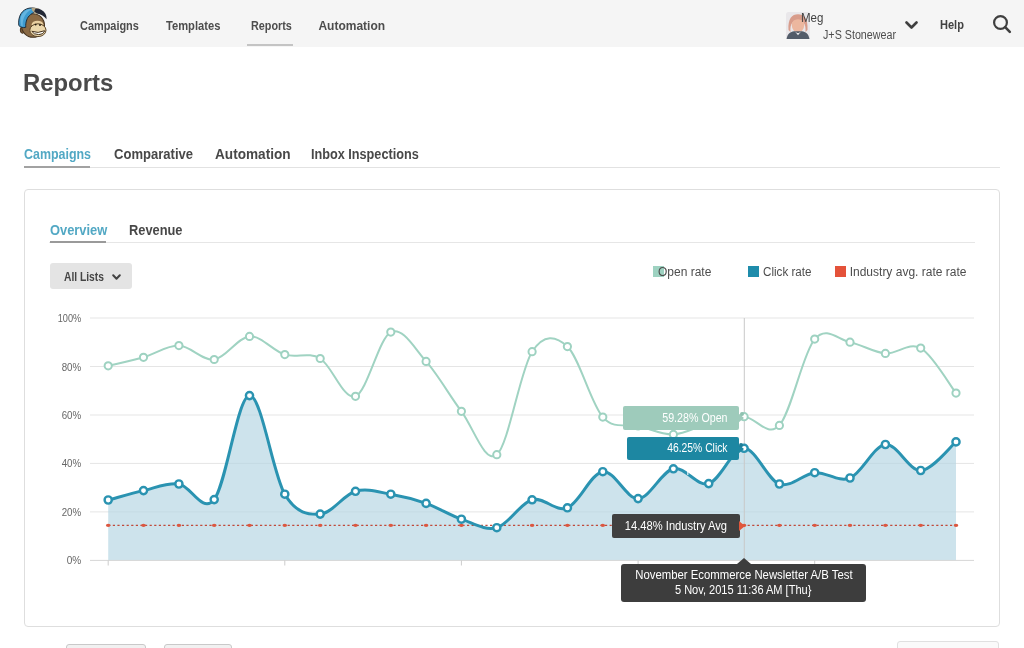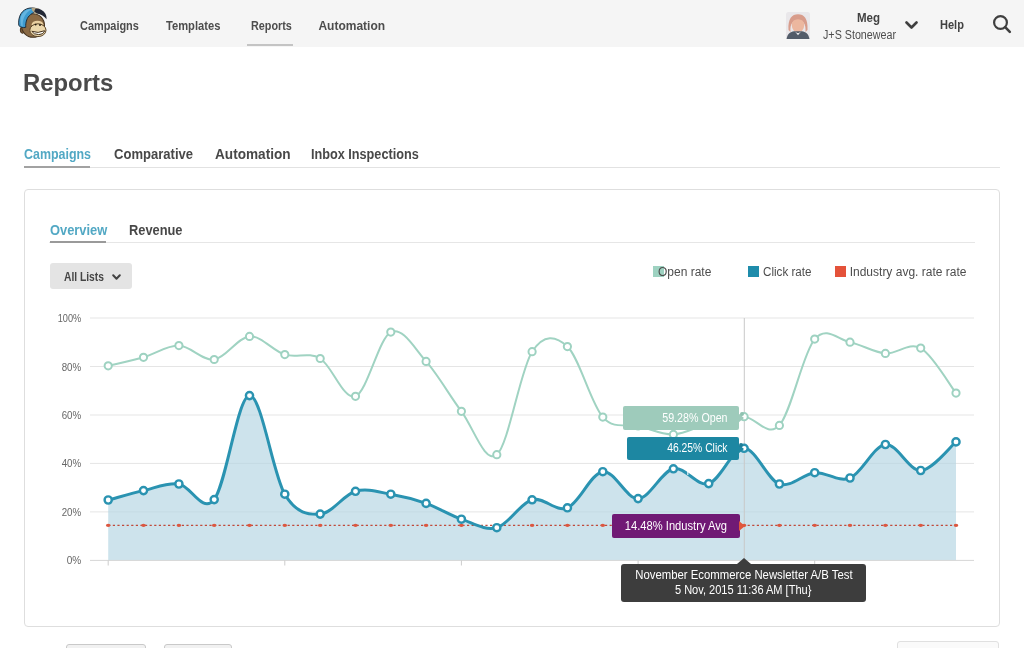--- a/index.html
+++ b/index.html
@@ -15,21 +15,21 @@
 .sw { position:absolute; top:266.1px; width:11px; height:11px; }
 .tip { position:absolute; color:#fff; font-size:12px; text-align:center; border-radius:2px; }
 .tip > span { display:inline-block; }
 .tip:after { content:""; position:absolute; right:-5px; top:50%; margin-top:-5px; border-left:6px solid transparent; border-top:5px solid transparent; border-bottom:5px solid transparent; }
 #tip-open { left:623.4px; top:405.7px; width:115.8px; height:24.3px; line-height:24.3px; background:#9ecbbb;padding-left:28px; }
 #tip-open:after { border-left-color:#9ecbbb; }
 #tip-open > span { transform:scaleX(0.89); }
 #tip-click { left:627.2px; top:437.2px; width:111.8px; height:23.1px; line-height:23.1px; background:#1d87a2;padding-left:29px; }
 #tip-click:after { border-left-color:#1d87a2; }
 #tip-click > span { transform:scaleX(0.86); }
-#tip-ind { left:612.3px; top:514.2px; width:128px; height:24.1px; line-height:24.1px; background:#701a75; }
+#tip-ind { left:612.3px; top:514.2px; width:128px; height:24.1px; line-height:24.1px; background:#404040; }
 #tip-ind:after { border-left-color:#e0573c; }
 #tip-ind > span { transform:scaleX(0.93); }
 #tip-dark { position:absolute; left:620.8px; top:563.5px; width:245.5px; height:38.5px; background:#3d3d3d; border-radius:3px; color:#fff; font-size:12px; text-align:center; padding-top:4.5px; line-height:15px; }
 #tip-dark > span { display:inline-block; transform:scaleX(0.945); }
 #tip-dark > span + br + span { transform:scaleX(0.92); }
 #tip-dark:before { content:""; position:absolute; left:116.5px; top:-6px; border-left:7px solid transparent; border-right:7px solid transparent; border-bottom:6px solid #3d3d3d; }
 .bigdot { position:absolute; background:#fff; border-radius:50%; }
 .bbtn { position:absolute; top:644px; height:10px; background:#f1f1f1; border:1px solid #c9c9c9; border-radius:3px; }
 </style></head>
 <body>
@@ -175,21 +175,21 @@
     <circle cx="814.7" cy="472.7" r="3.6" fill="#fff" stroke="#2a93b1" stroke-width="2.4"></circle>
     <circle cx="850.0" cy="478.0" r="3.6" fill="#fff" stroke="#2a93b1" stroke-width="2.4"></circle>
     <circle cx="885.4" cy="444.5" r="3.6" fill="#fff" stroke="#2a93b1" stroke-width="2.4"></circle>
     <circle cx="920.7" cy="470.5" r="3.6" fill="#fff" stroke="#2a93b1" stroke-width="2.4"></circle>
     <circle cx="956.0" cy="441.9" r="3.6" fill="#fff" stroke="#2a93b1" stroke-width="2.4"></circle>
 </svg>
 <div id="t1" style="position:absolute;left:79.6px;top:19.6px;font-size:12px;font-weight:bold;color:#4d4d4d;line-height:1;white-space:nowrap;transform:scaleX(0.91);transform-origin:left top">Campaigns</div>
 <div id="t2" style="position:absolute;left:166.1px;top:19.6px;font-size:12px;font-weight:bold;color:#4d4d4d;line-height:1;white-space:nowrap;transform:scaleX(0.93);transform-origin:left top">Templates</div>
 <div id="t3" style="position:absolute;left:250.6px;top:19.6px;font-size:12px;font-weight:bold;color:#4d4d4d;line-height:1;white-space:nowrap;transform:scaleX(0.9);transform-origin:left top">Reports</div>
 <div id="t4" style="position:absolute;left:318.4px;top:19.6px;font-size:12px;font-weight:bold;color:#4d4d4d;line-height:1;white-space:nowrap;transform:scaleX(1.0);transform-origin:left top">Automation</div>
-<div id="t5" style="position:absolute;left:857px;top:12.4px;font-size:12px;font-weight:bold;color:#424242;line-height:1;white-space:nowrap;transform:scaleX(0.96);transform-origin:left top">Meg</div>
+<div id="t5" style="position:absolute;left:801px;top:12.4px;font-size:12px;font-weight:normal;color:#424242;line-height:1;white-space:nowrap;transform:scaleX(0.96);transform-origin:left top">Meg</div>
 <div id="t6" style="position:absolute;left:823.2px;top:28.5px;font-size:12px;font-weight:normal;color:#4d4d4d;line-height:1;white-space:nowrap;transform:scaleX(0.894);transform-origin:left top">J+S Stonewear</div>
 <div id="t7" style="position:absolute;left:939.6px;top:18.7px;font-size:12px;font-weight:bold;color:#424242;line-height:1;white-space:nowrap;transform:scaleX(0.92);transform-origin:left top">Help</div>
 <div id="t8" style="position:absolute;left:23.2px;top:71.3px;font-size:24px;font-weight:bold;color:#4a4a4a;line-height:1;white-space:nowrap;transform:scaleX(0.995);transform-origin:left top">Reports</div>
 <div id="t9" style="position:absolute;left:23.8px;top:147.2px;font-size:14px;font-weight:bold;color:#52a8c4;line-height:1;white-space:nowrap;transform:scaleX(0.888);transform-origin:left top">Campaigns</div>
 <div id="t10" style="position:absolute;left:113.9px;top:147.2px;font-size:14px;font-weight:bold;color:#484848;line-height:1;white-space:nowrap;transform:scaleX(0.932);transform-origin:left top">Comparative</div>
 <div id="t11" style="position:absolute;left:215.3px;top:147.2px;font-size:14px;font-weight:bold;color:#484848;line-height:1;white-space:nowrap;transform:scaleX(0.972);transform-origin:left top">Automation</div>
 <div id="t12" style="position:absolute;left:311.2px;top:147.2px;font-size:14px;font-weight:bold;color:#484848;line-height:1;white-space:nowrap;transform:scaleX(0.905);transform-origin:left top">Inbox Inspections</div>
 <div id="t13" style="position:absolute;left:49.6px;top:222.6px;font-size:14px;font-weight:bold;color:#52a8c4;line-height:1;white-space:nowrap;transform:scaleX(0.92);transform-origin:left top">Overview</div>
 <div id="t14" style="position:absolute;left:129.2px;top:222.6px;font-size:14px;font-weight:bold;color:#484848;line-height:1;white-space:nowrap;transform:scaleX(0.917);transform-origin:left top">Revenue</div>
 <div id="t15" style="position:absolute;left:64.3px;top:270.2px;font-size:13px;font-weight:bold;color:#454545;line-height:1;white-space:nowrap;transform:scaleX(0.79);transform-origin:left top">All Lists</div>

